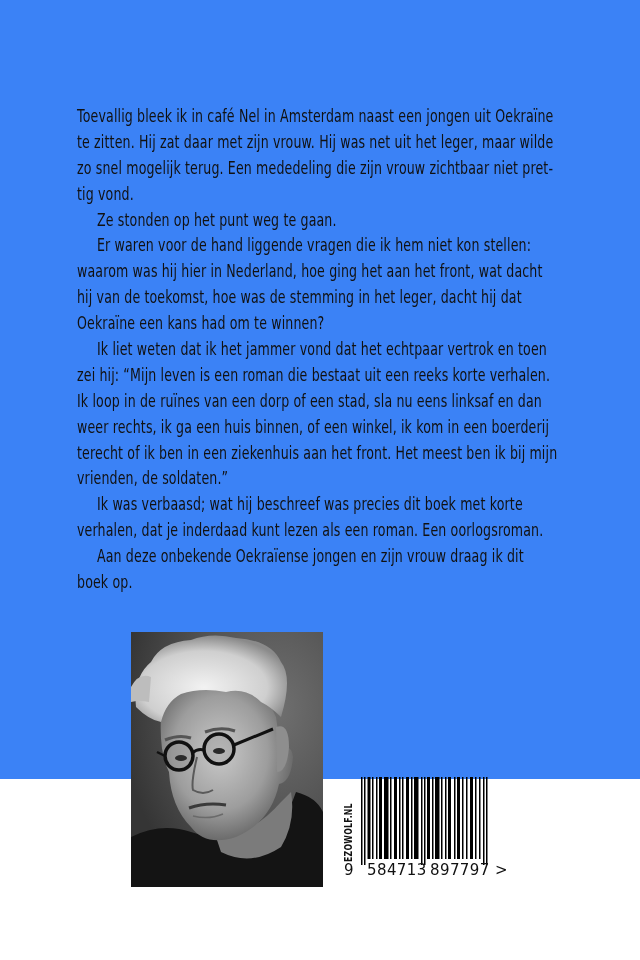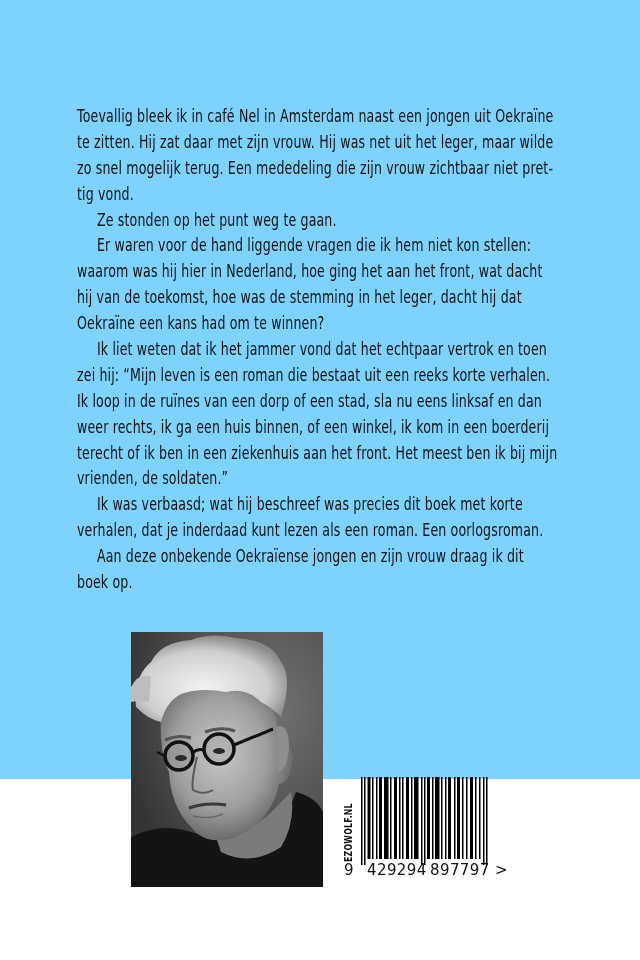--- a/index.html
+++ b/index.html
@@ -12,21 +12,21 @@
     height: 960px;
     position: relative;
     overflow: hidden;
     font-family: "DejaVu Sans", sans-serif;
     color: #111111;
   }
   .page {
     position: absolute;
     left: 0; top: 0;
     width: 640px; height: 779px;
-    background: #7dd3fc;
+    background: #3b82f6;
   }
   .text-block {
     position: absolute;
     left: 77px;
     top: 104px;
     width: 470px;
   }
   .line {
     display: block;
     height: 25.9px;
@@ -212,19 +212,19 @@
         <rect x="105" y="0" width="1.5" height="82"></rect>
         <rect x="109" y="0" width="3" height="82"></rect>
         <rect x="114" y="0" width="1.5" height="82"></rect>
         <rect x="118" y="0" width="1.5" height="82"></rect>
         <rect x="122" y="0" width="1.5" height="88"></rect>
         <rect x="125" y="0" width="1.5" height="88"></rect>
       </g>
     </svg>
     <div class="isbn-row">
       <span class="isbn-first">9</span>
-      <span class="isbn-left">429294</span>
+      <span class="isbn-left">584713</span>
       <span class="isbn-right">897797</span>
       <span class="isbn-arrow">&gt;</span>
     </div>
   </div>
 
 </div>
 
 </body></html>

